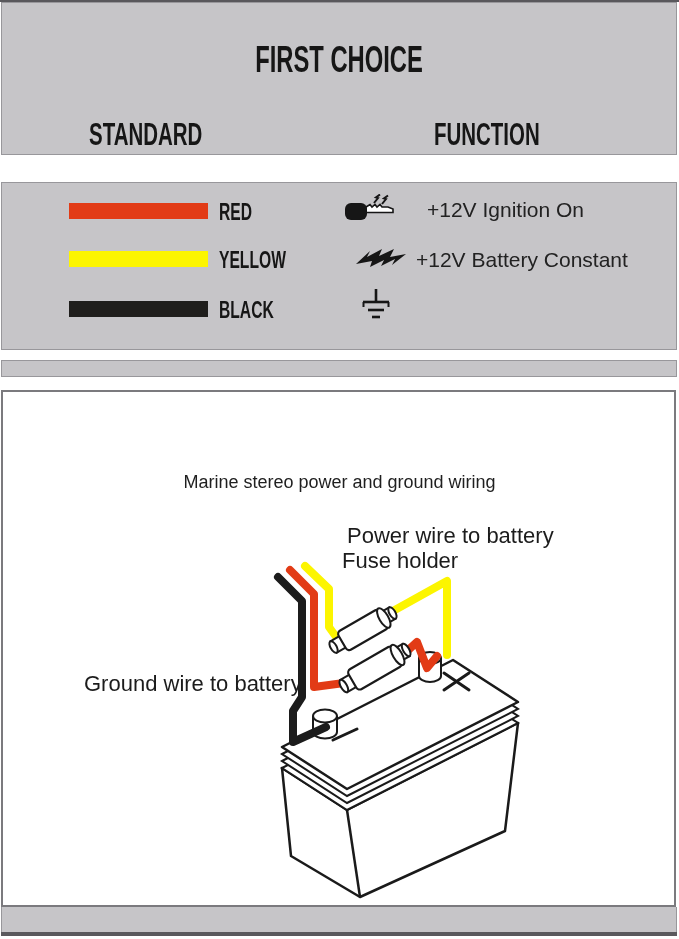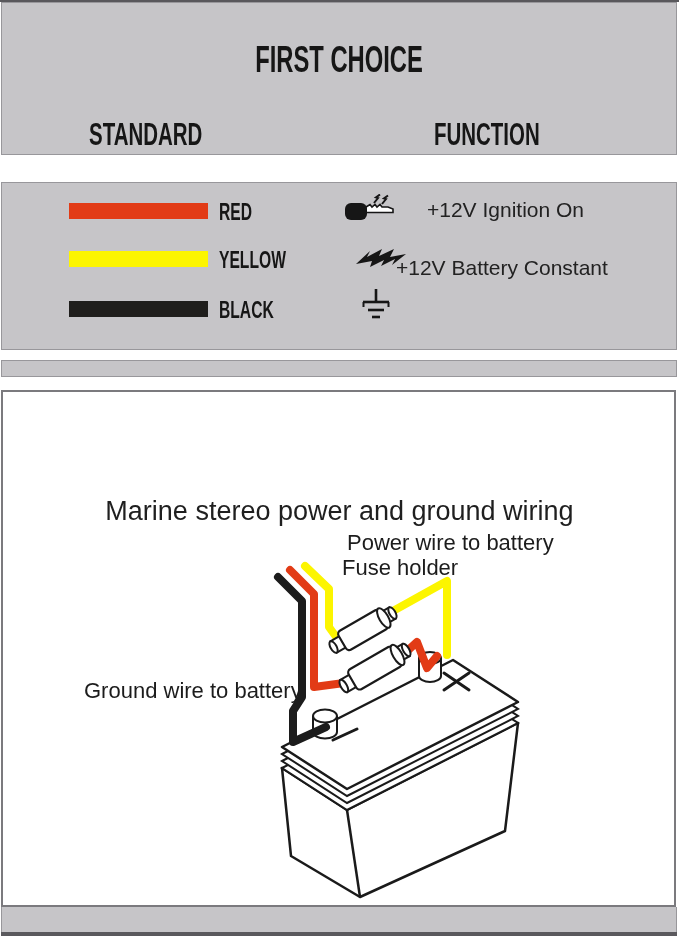--- a/index.html
+++ b/index.html
@@ -15,30 +15,30 @@
   .box2{position:absolute;left:1px;top:390px;width:675px;height:517px;background:#fff;border:2px solid #7b7a7e;box-sizing:border-box;}
   .bstrip{position:absolute;left:1px;top:907px;width:676px;height:25px;background:#c6c5c8;border-left:1px solid #98979b;border-right:1px solid #98979b;box-sizing:border-box;}
   .bline{position:absolute;left:1px;top:932px;width:676px;height:4px;background:#5a595d;}
 
   .heavy{font-weight:700;color:#161616;letter-spacing:0px;white-space:nowrap;}
   .ctr{position:absolute;left:0;width:100%;text-align:center;}
   .ctr>span{display:inline-block;transform:scaleX(0.66);transform-origin:center;}
   .colhead{position:absolute;font-size:31px;line-height:31px;transform:scaleX(0.66);transform-origin:left top;}
   .title1{top:42px;font-size:36px;line-height:36px;}
   .title2{top:428px;font-size:36px;line-height:36px;}
-  .subtitle{position:absolute;top:496px;left:0;width:100%;text-align:center;font-size:27px;color:#1f1f1f;white-space:nowrap;}
+  .subtitle{position:absolute;top:472px;left:0;width:100%;text-align:center;font-size:18px;color:#1f1f1f;white-space:nowrap;}
 
   .bar{position:absolute;left:69px;width:139px;height:16px;}
   .bar-red{background:#e23b16;}
   .bar-yellow{background:#fcf500;}
   .bar-black{background:#1f1e1c;}
   .rowlabel{position:absolute;left:219px;font-size:23px;line-height:23px;transform:scaleX(0.68);transform-origin:left top;}
   .fntext{position:absolute;font-size:21px;color:#222;white-space:nowrap;}
   .icon{position:absolute;}
-  .dlabel{position:absolute;font-size:22px;color:#1c1c1c;white-space:nowrap;margin-top:7px;}
+  .dlabel{position:absolute;font-size:22px;color:#1c1c1c;white-space:nowrap;}
   svg{display:block;}
 </style>
 </head>
 <body>
 
 <div class="page">
 
   <div class="topline"></div>
 
   <div class="panel panel-header"></div>
@@ -56,21 +56,21 @@
     <path d="M22,13 L26,10.5 L28,13 L31,10.5 L33,13 L36,10.5 L38,13 L44,13 L49,15 L49,18.5 L22,18.5 Z" fill="#ffffff" stroke="#161616" stroke-width="1.6"></path>
     <rect x="1" y="9" width="22" height="17" rx="6" fill="#161616"></rect>
   </svg>
   <div class="fntext" style="left:379px;top:198px;margin-left:48px;">+12V Ignition On</div>
 
   <div class="bar bar-yellow" style="top:251px;"></div>
   <div class="rowlabel heavy" style="top:249px;">YELLOW</div>
   <svg class="icon" style="left:354px;top:247px;" width="54" height="22" viewBox="0 0 54 22">
     <path d="M2,17 L16,4 L13,10 L28,2 L25,9 L40,2 L36,10 L52,7 L38,18 L41,12 L27,19 L30,13 L16,20 L18,14 Z" fill="#161616"></path>
   </svg>
-  <div class="fntext" style="left:396px;top:248px;margin-top:8px;">+12V Battery Constant</div>
+  <div class="fntext" style="left:416px;top:248px;">+12V Battery Constant</div>
 
   <div class="bar bar-black" style="top:301px;"></div>
   <div class="rowlabel heavy" style="top:299px;">BLACK</div>
   <svg class="icon" style="left:362px;top:288px;" width="28" height="36" viewBox="0 0 28 36">
     <path d="M14,1 V14" stroke="#161616" stroke-width="2.6" fill="none"></path>
     <path d="M1,14 H27" stroke="#161616" stroke-width="2.6" fill="none"></path>
     <path d="M1.5,14 V19 M26.5,14 V19" stroke="#161616" stroke-width="2" fill="none"></path>
     <path d="M6,22 H22" stroke="#161616" stroke-width="2.6" fill="none"></path>
     <path d="M10,29 H18" stroke="#161616" stroke-width="2.6" fill="none"></path>
   </svg>

